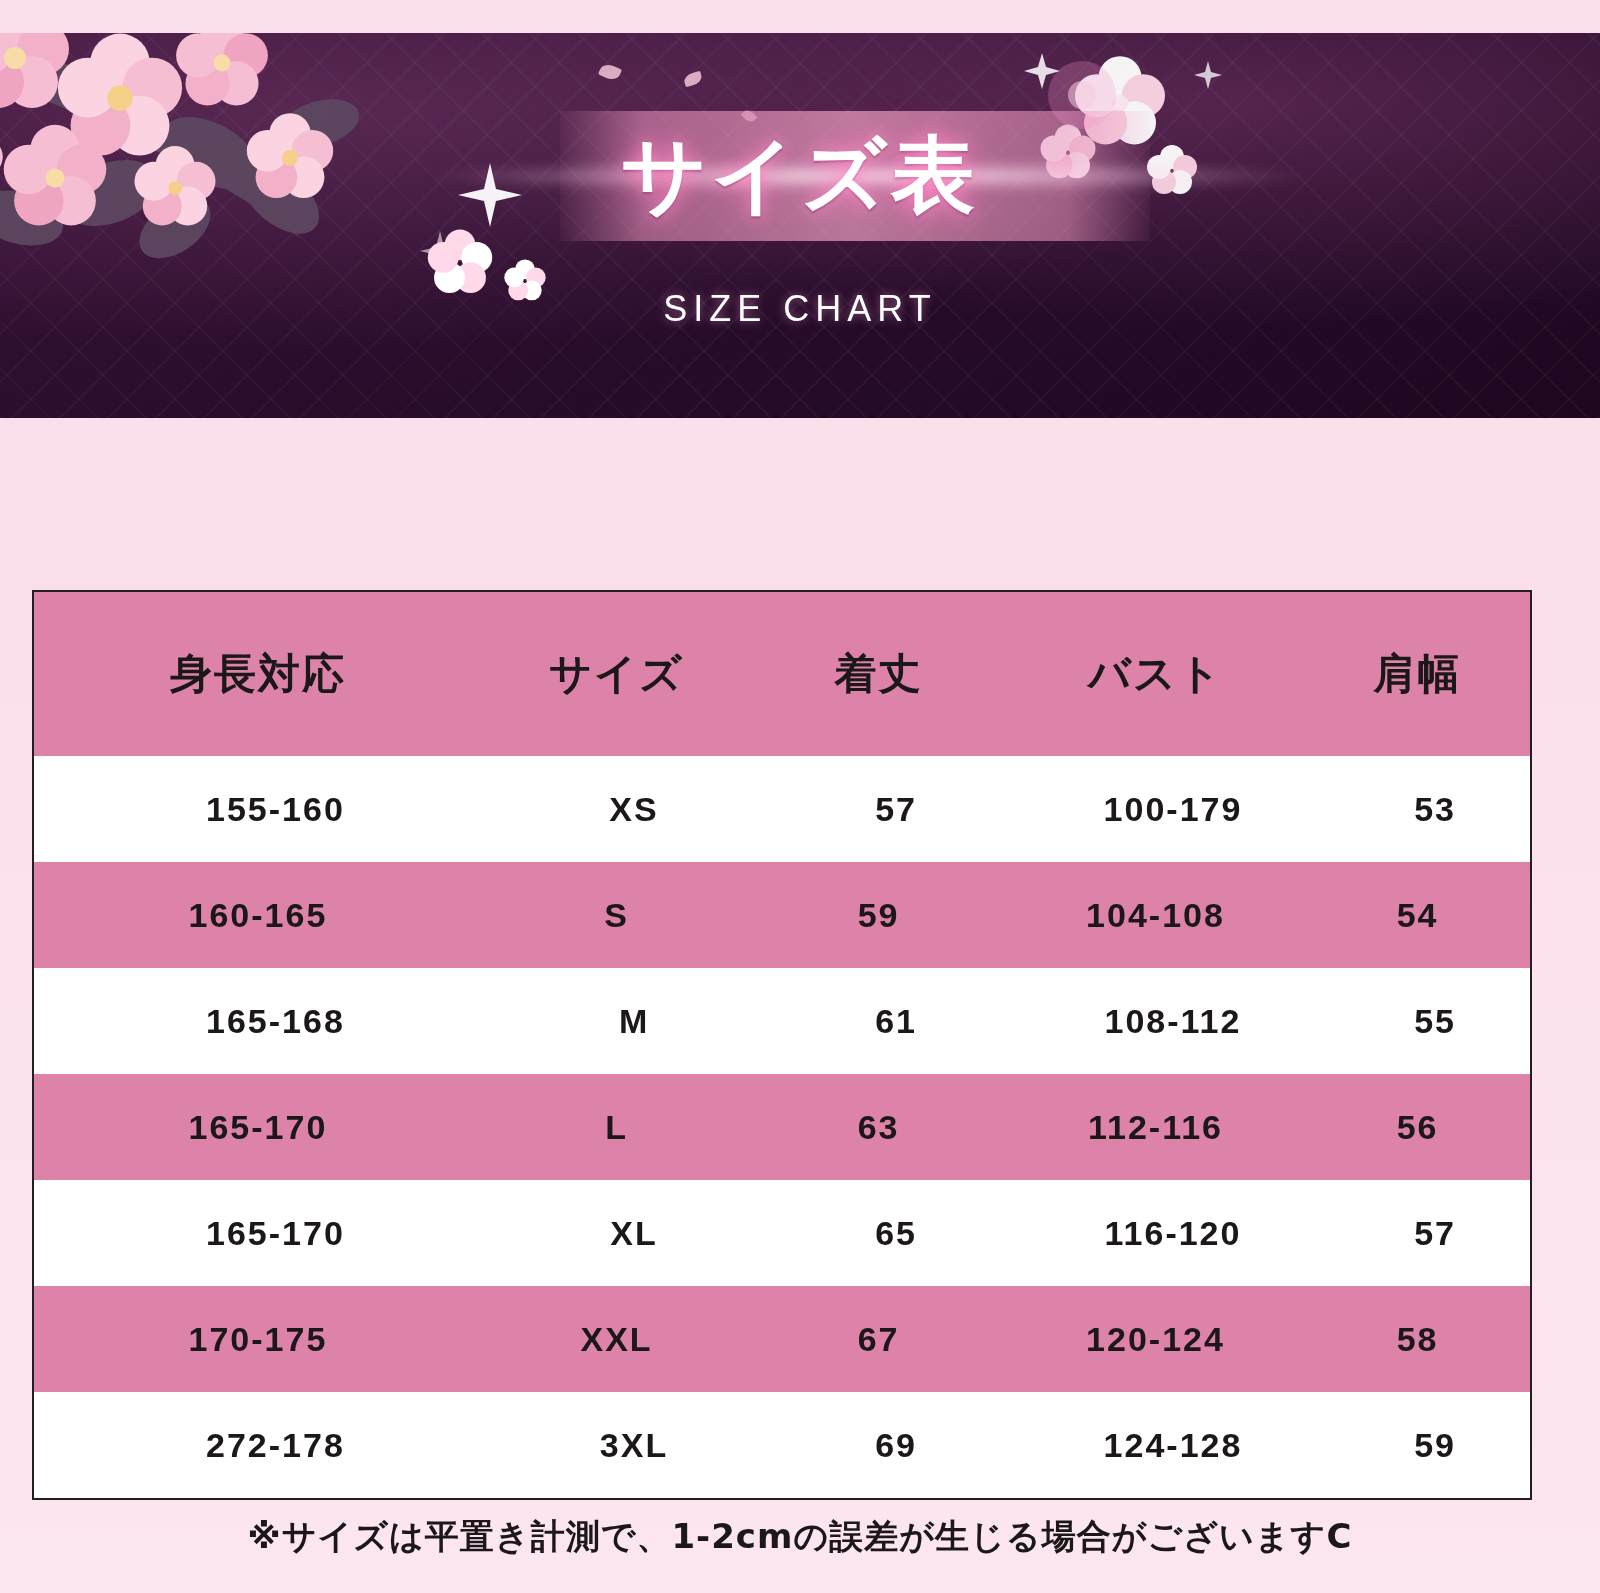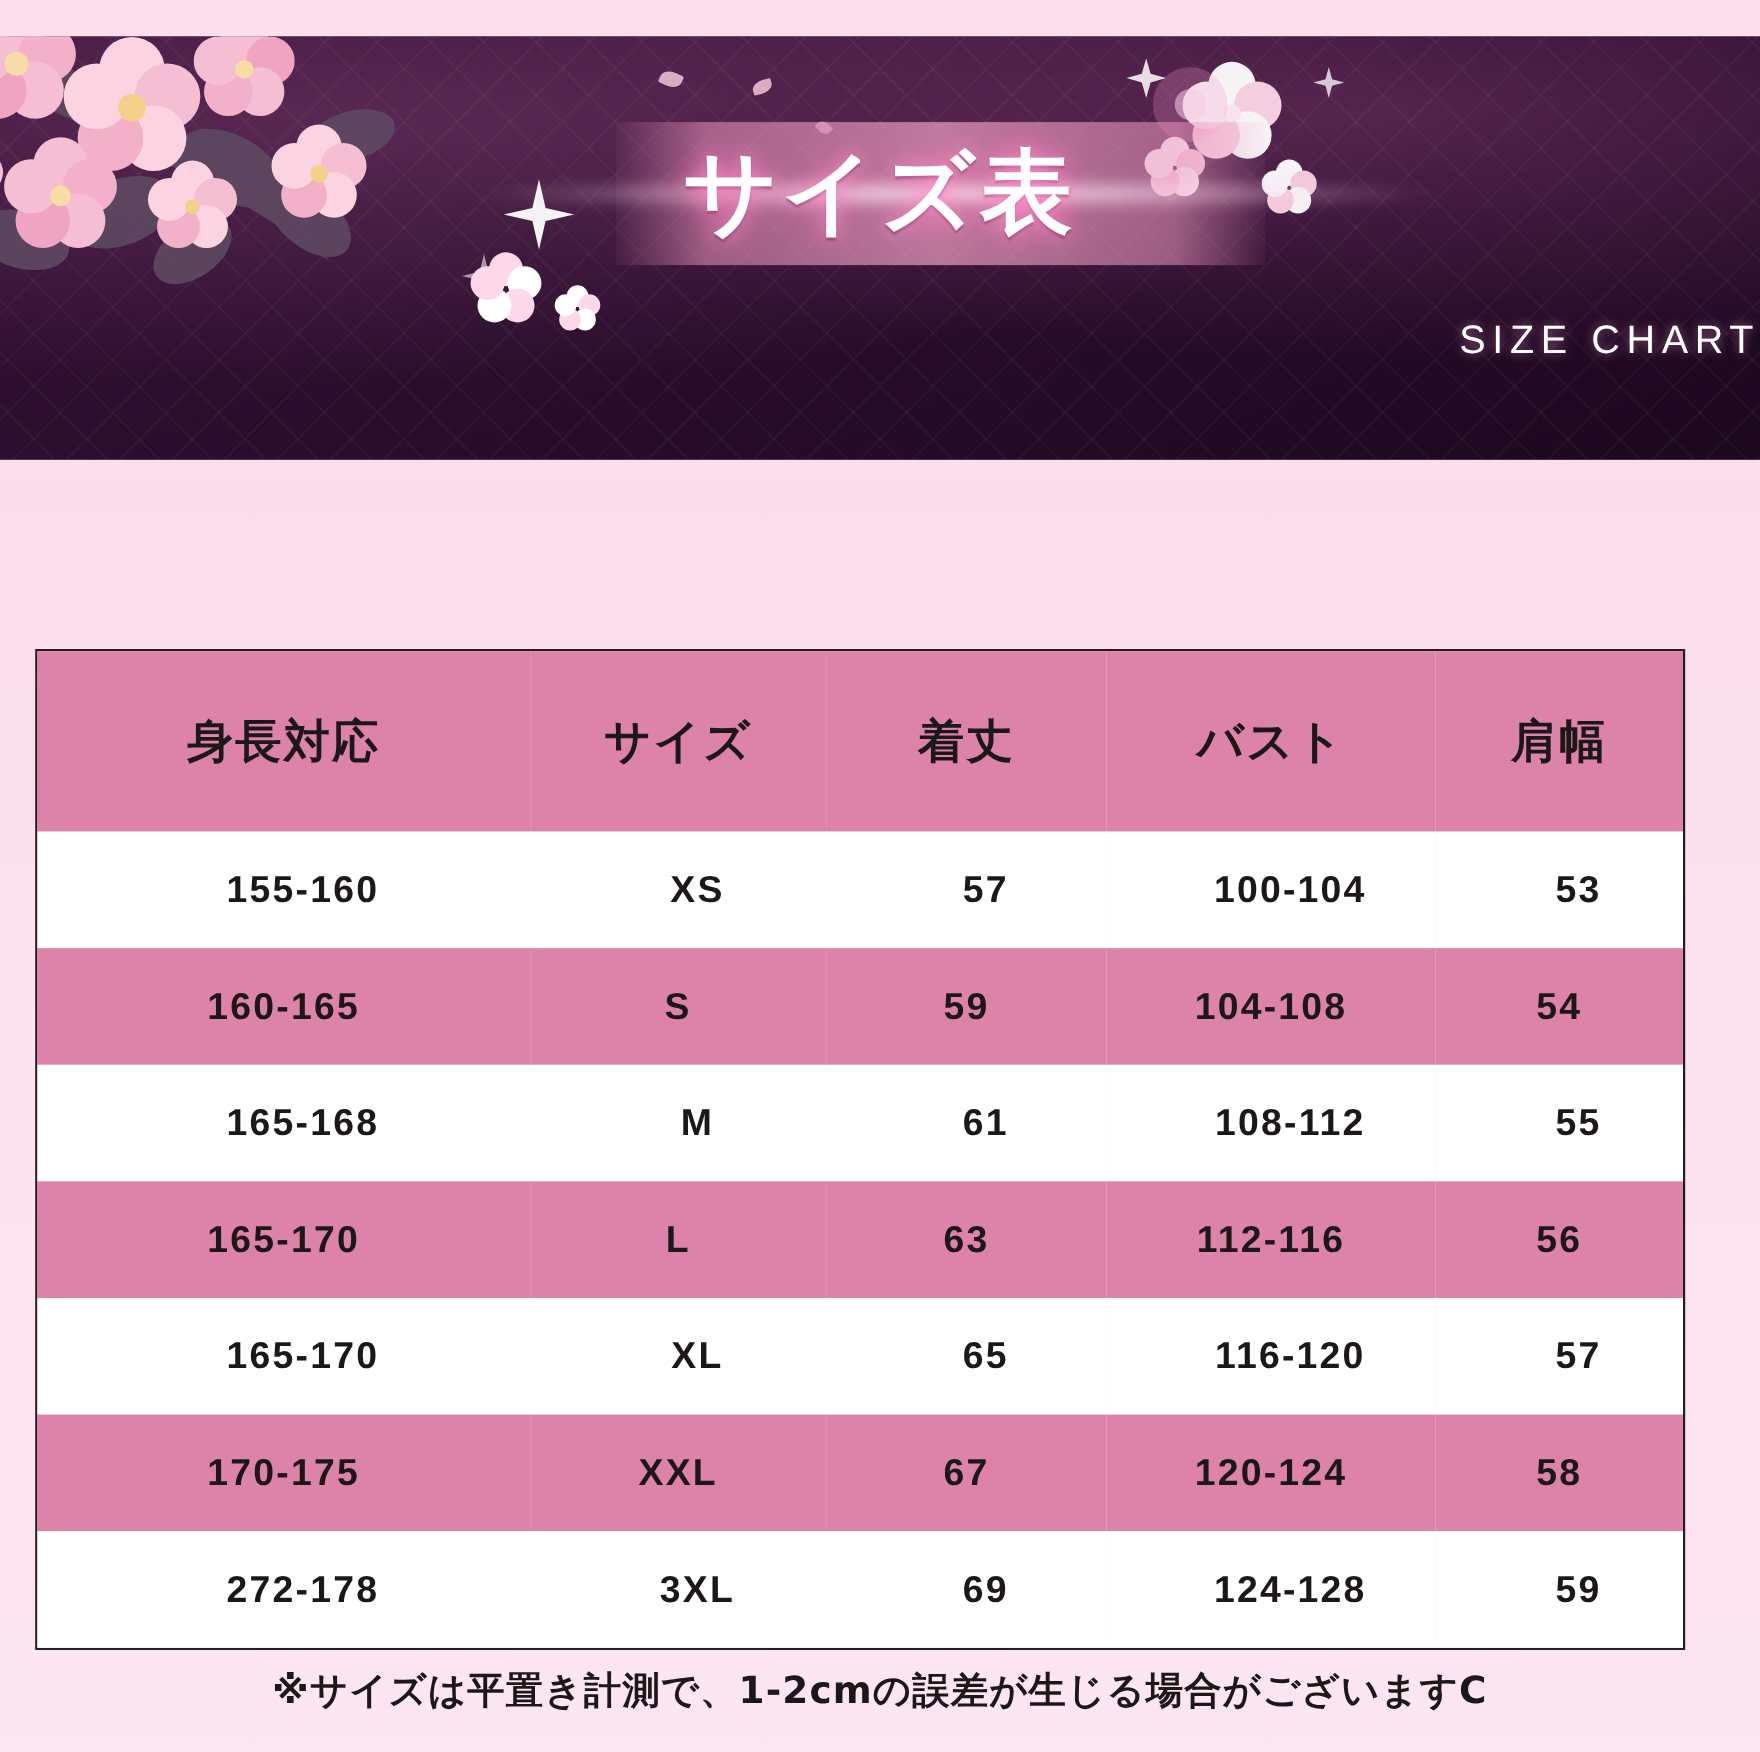--- a/index.html
+++ b/index.html
@@ -79,21 +79,21 @@
     font-weight: bold;
     color: #ffffff;
     letter-spacing: 4px;
     text-shadow: 0 0 18px rgba(255,140,200,0.95), 0 0 38px rgba(255,110,180,0.7), 0 2px 2px rgba(90,20,70,0.5);
   }
   .title-en {
     position: absolute;
     left: 0;
     top: 255px;
     width: 1600px;
-    text-align: right;
+    text-align: center;
     font-family: "Liberation Sans", sans-serif;
     font-size: 36px;
     font-weight: normal;
     color: #ffffff;
     letter-spacing: 6px;
     text-shadow: 0 0 10px rgba(255,170,215,0.55);
   }
 
   
   .branch {
@@ -333,21 +333,21 @@
           <th style="width:17%">着丈</th>
           <th style="width:20%">バスト</th>
           <th style="width:15%">肩幅</th>
         </tr>
       </thead>
       <tbody>
         <tr class="odd">
           <td>155-160</td>
           <td>XS</td>
           <td>57</td>
-          <td>100-104</td>
+          <td>100-179</td>
           <td>53</td>
         </tr>
         <tr class="even">
           <td>160-165</td>
           <td>S</td>
           <td>59</td>
           <td>104-108</td>
           <td>54</td>
         </tr>
         <tr class="odd">

